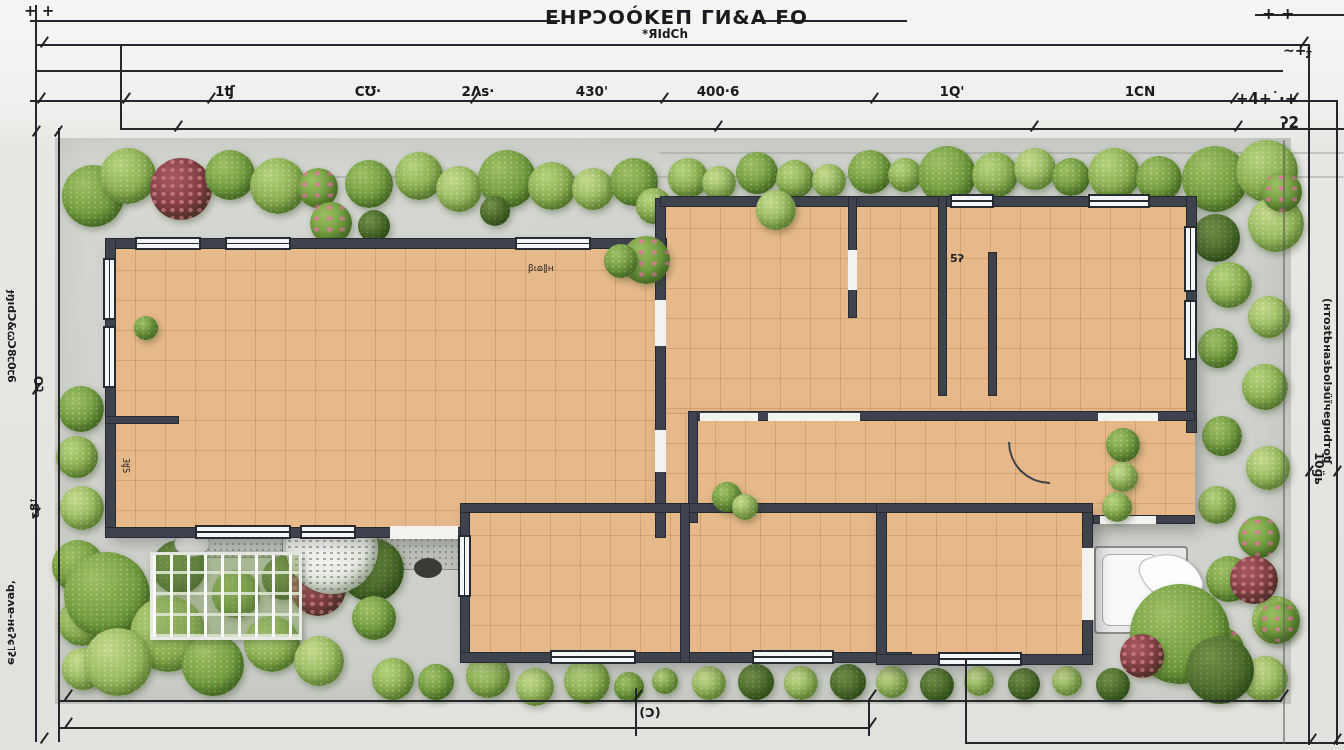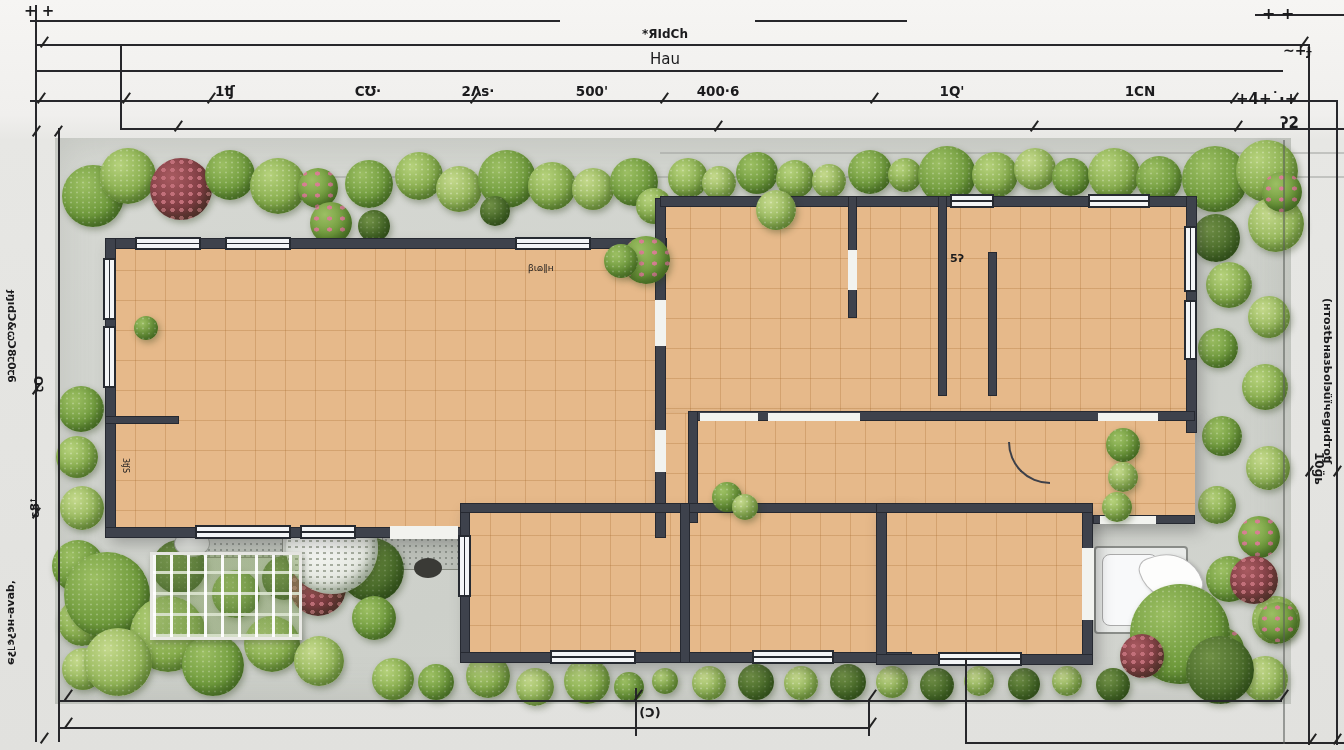--- a/index.html
+++ b/index.html
@@ -45,27 +45,27 @@
   .vertccw{transform:rotate(-90deg);transform-origin:left top;}
 </style>
 </head>
 <body>
 
 <div id="scene">
   <div class="site" style="left:55px;top:138px;width:1236px;height:566px;"></div>
   <div class="seam" style="left:660px;top:152px;width:684px;height:2px;"></div>
   <div class="seam" style="left:140px;top:176px;width:1204px;height:2px;"></div>
 
+  <span class="dtext ctr" style="left:545px;top:5px;width:240px;font-size:20px;font-weight:700;letter-spacing:1px;">EHPϽOÓKЕП ГИ&amp;А FO</span>
   <span class="dtext ctr" style="left:545px;top:27px;width:240px;font-size:12px;font-weight:700;">*ЯIdCh</span>
-  <span class="dtext ctr" style="left:545px;top:50px;width:240px;font-size:15px;">Hau</span>
 
   <span class="dtext ctr" style="left:185px;top:83px;width:80px;font-size:13.5px;font-weight:600;">1ʧ</span>
   <span class="dtext ctr" style="left:328px;top:83px;width:80px;font-size:13.5px;font-weight:600;">CƱ·</span>
   <span class="dtext ctr" style="left:438px;top:83px;width:80px;font-size:13.5px;font-weight:600;">2Ʌs·</span>
-  <span class="dtext ctr" style="left:552px;top:83px;width:80px;font-size:13.5px;font-weight:600;">500'</span>
+  <span class="dtext ctr" style="left:552px;top:83px;width:80px;font-size:13.5px;font-weight:600;">430'</span>
   <span class="dtext ctr" style="left:678px;top:83px;width:80px;font-size:13.5px;font-weight:600;">400·6</span>
   <span class="dtext ctr" style="left:912px;top:83px;width:80px;font-size:13.5px;font-weight:600;">1Q'</span>
   <span class="dtext ctr" style="left:1100px;top:83px;width:80px;font-size:13.5px;font-weight:600;">1CN</span>
 
   <span class="dtext" style="left:24px;top:2px;font-size:15px;font-weight:700;">+ +</span>
   <span class="dtext" style="left:1262px;top:4px;font-size:16px;font-weight:700;">+ +</span>
   <span class="dtext" style="left:1283px;top:42px;font-size:14px;font-weight:700;">~+ɟ</span>
   <span class="dtext" style="left:1236px;top:90px;font-size:15px;font-weight:700;">+4+˙·+</span>
   <span class="dtext" style="left:1280px;top:114px;font-size:15px;font-weight:700;">ʔ2</span>
   <span class="dtext ctr" style="left:620px;top:705px;width:60px;font-size:13px;font-weight:600;">(Ɔ)</span>

